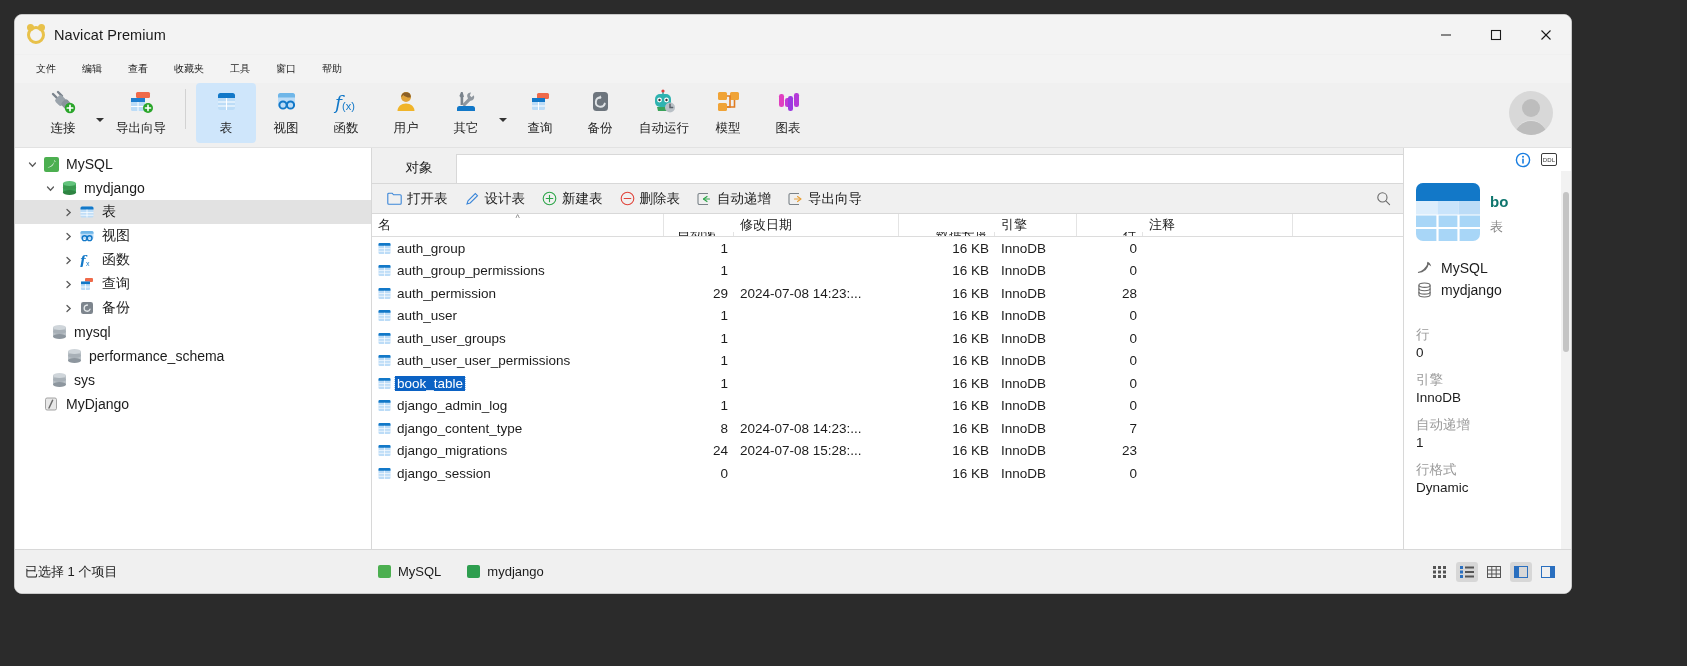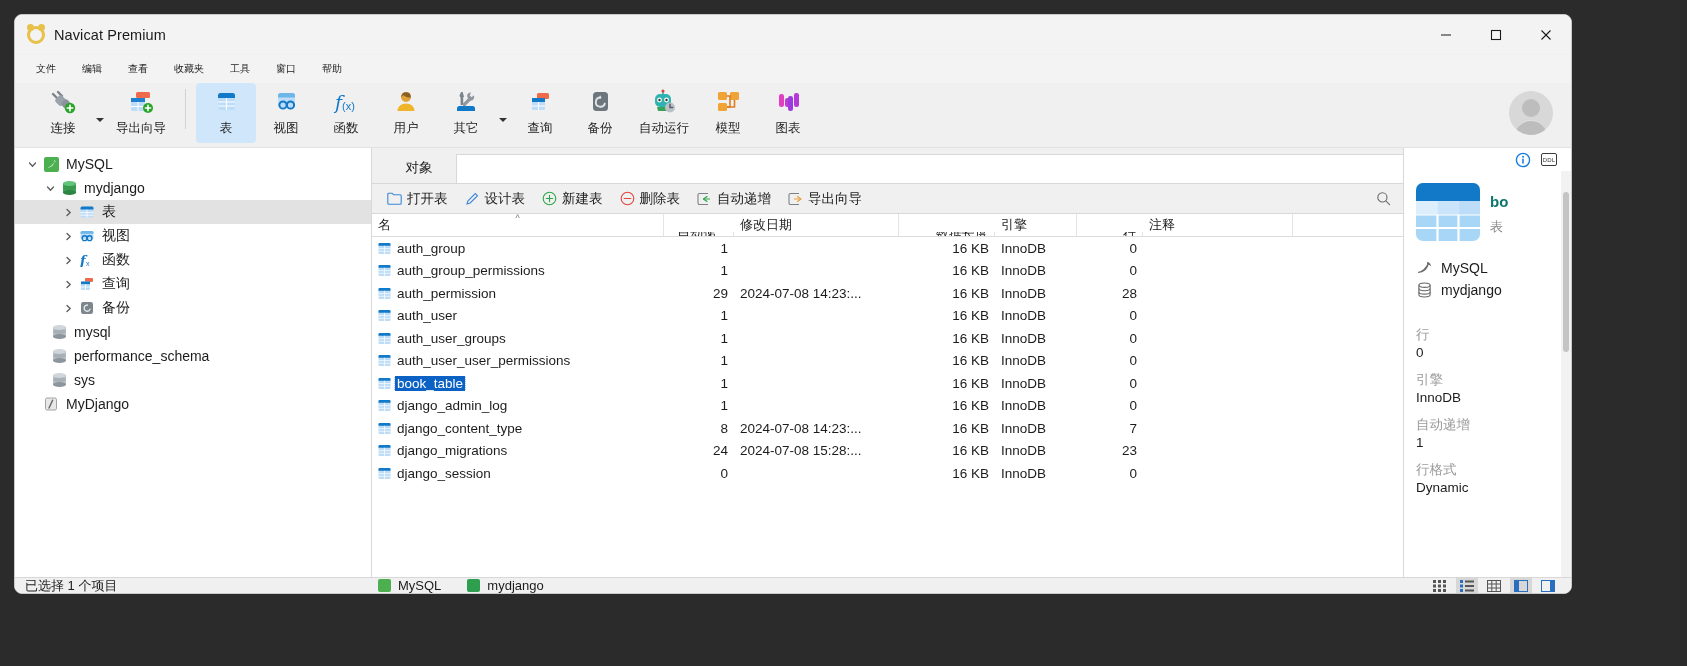--- a/index.html
+++ b/index.html
@@ -376,21 +376,21 @@
   }
   .info-scroll-track {
     position: absolute;
     right: 0; top: 23px; bottom: 0;
     width: 10px;
     background: #f2f2f2;
   }
 
   
   .statusbar {
-    height: 16px;
+    height: 44px;
     background: #f0f0f0;
     border-top: 1px solid #d8d8d8;
     display: flex;
     align-items: center;
     flex: none;
     font-size: 13px;
     color: #1c1c1c;
   }
   .sb-left { width: 357px; padding-left: 10px; flex: none; }
   .sb-conn {
@@ -753,21 +753,21 @@
             <div class="db-ico">
                 <div class="bd"></div>
                 <div class="c c3"></div>
                 <div class="c c2"></div>
                 <div class="c c1"></div>
               </div>
           </div>
           <span>mysql</span>
         </div>
 
-        <div class="tree-row" style="padding-left:34px">
+        <div class="tree-row" style="padding-left:49px">
           <div class="tree-ico">
             <div class="db-ico">
                 <div class="bd"></div>
                 <div class="c c3"></div>
                 <div class="c c2"></div>
                 <div class="c c1"></div>
               </div>
           </div>
           <span>performance_schema</span>
         </div>

